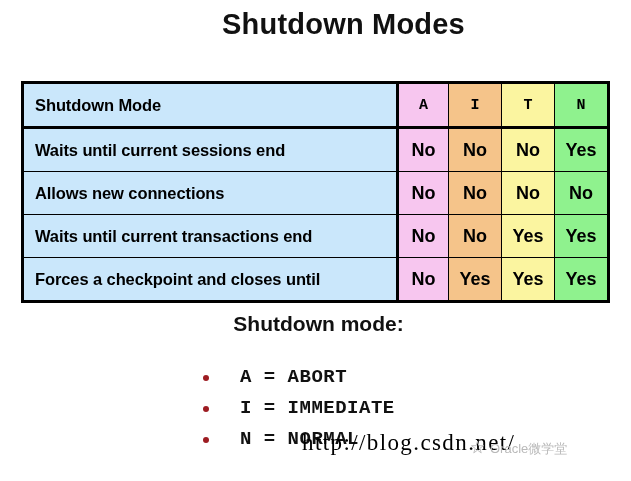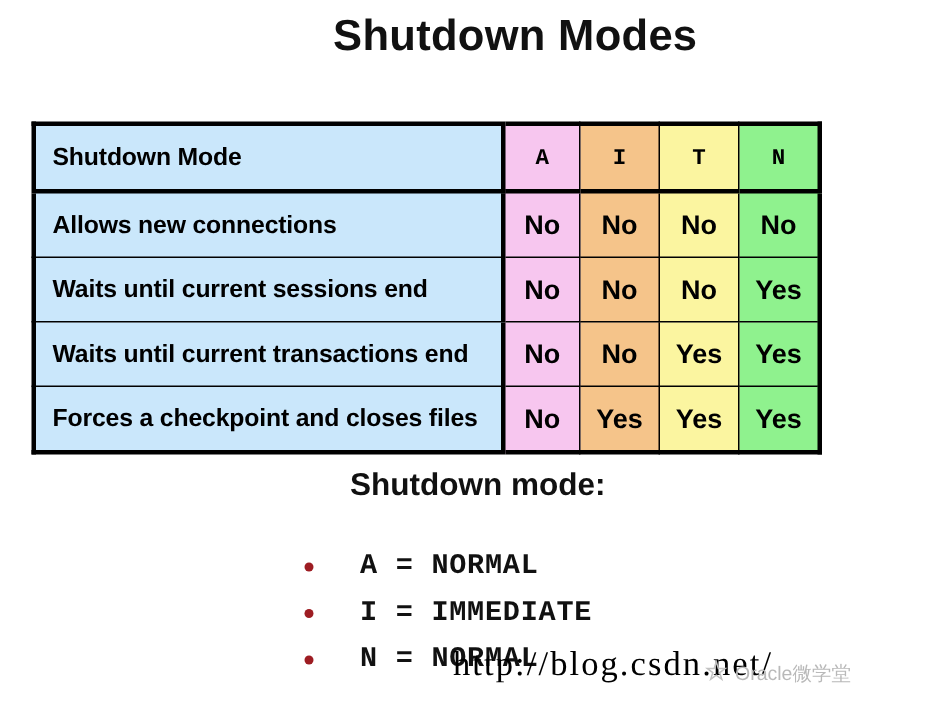--- a/index.html
+++ b/index.html
@@ -28,21 +28,21 @@
     letter-spacing: 0.2px;
     color: #111111;
     margin-left: 28px;
   }
 
   
   #matrix-table {
     position: absolute;
     left: 21px;
     top: 81px;
-    width: 527px;
+    width: 589px;
     border-collapse: collapse;
     border: 3px solid #000000;
     table-layout: fixed;
   }
   #matrix-table td {
     border: 1px solid #000000;
     padding: 0;
     height: 42px;
     vertical-align: middle;
     font-weight: bold;
@@ -155,59 +155,59 @@
   <tbody>
     <tr class="header-row">
       <td class="label-cell">Shutdown Mode</td>
       <td class="mode-cell col-a">A</td>
       <td class="mode-cell col-i">I</td>
       <td class="mode-cell col-t">T</td>
       <td class="mode-cell col-n">N</td>
     </tr>
 
     <tr>
+      <td class="label-cell">Waits until current sessions end</td>
+      <td class="mode-cell col-a">No</td>
+      <td class="mode-cell col-i">No</td>
+      <td class="mode-cell col-t">No</td>
+      <td class="mode-cell col-n">Yes</td>
+    </tr>
+
+    <tr>
       <td class="label-cell">Allows new connections</td>
       <td class="mode-cell col-a">No</td>
       <td class="mode-cell col-i">No</td>
       <td class="mode-cell col-t">No</td>
       <td class="mode-cell col-n">No</td>
     </tr>
 
     <tr>
-      <td class="label-cell">Waits until current sessions end</td>
-      <td class="mode-cell col-a">No</td>
-      <td class="mode-cell col-i">No</td>
-      <td class="mode-cell col-t">No</td>
-      <td class="mode-cell col-n">Yes</td>
-    </tr>
-
-    <tr>
       <td class="label-cell">Waits until current transactions end</td>
       <td class="mode-cell col-a">No</td>
       <td class="mode-cell col-i">No</td>
       <td class="mode-cell col-t">Yes</td>
       <td class="mode-cell col-n">Yes</td>
     </tr>
 
     <tr>
-      <td class="label-cell">Forces a checkpoint and closes files</td>
+      <td class="label-cell">Forces a checkpoint and closes until</td>
       <td class="mode-cell col-a">No</td>
       <td class="mode-cell col-i">Yes</td>
       <td class="mode-cell col-t">Yes</td>
       <td class="mode-cell col-n">Yes</td>
     </tr>
   </tbody>
 </table>
 
 <div id="legend">
   <div id="legend-title">Shutdown mode:</div>
   <ul id="legend-list">
     <li>
       <span class="bullet"></span>
-      <span>A = NORMAL</span>
+      <span>A = ABORT</span>
     </li>
     <li>
       <span class="bullet"></span>
       <span>I = IMMEDIATE</span>
     </li>
     <li>
       <span class="bullet"></span>
       <span>N = NORMAL</span>
     </li>
   </ul>

